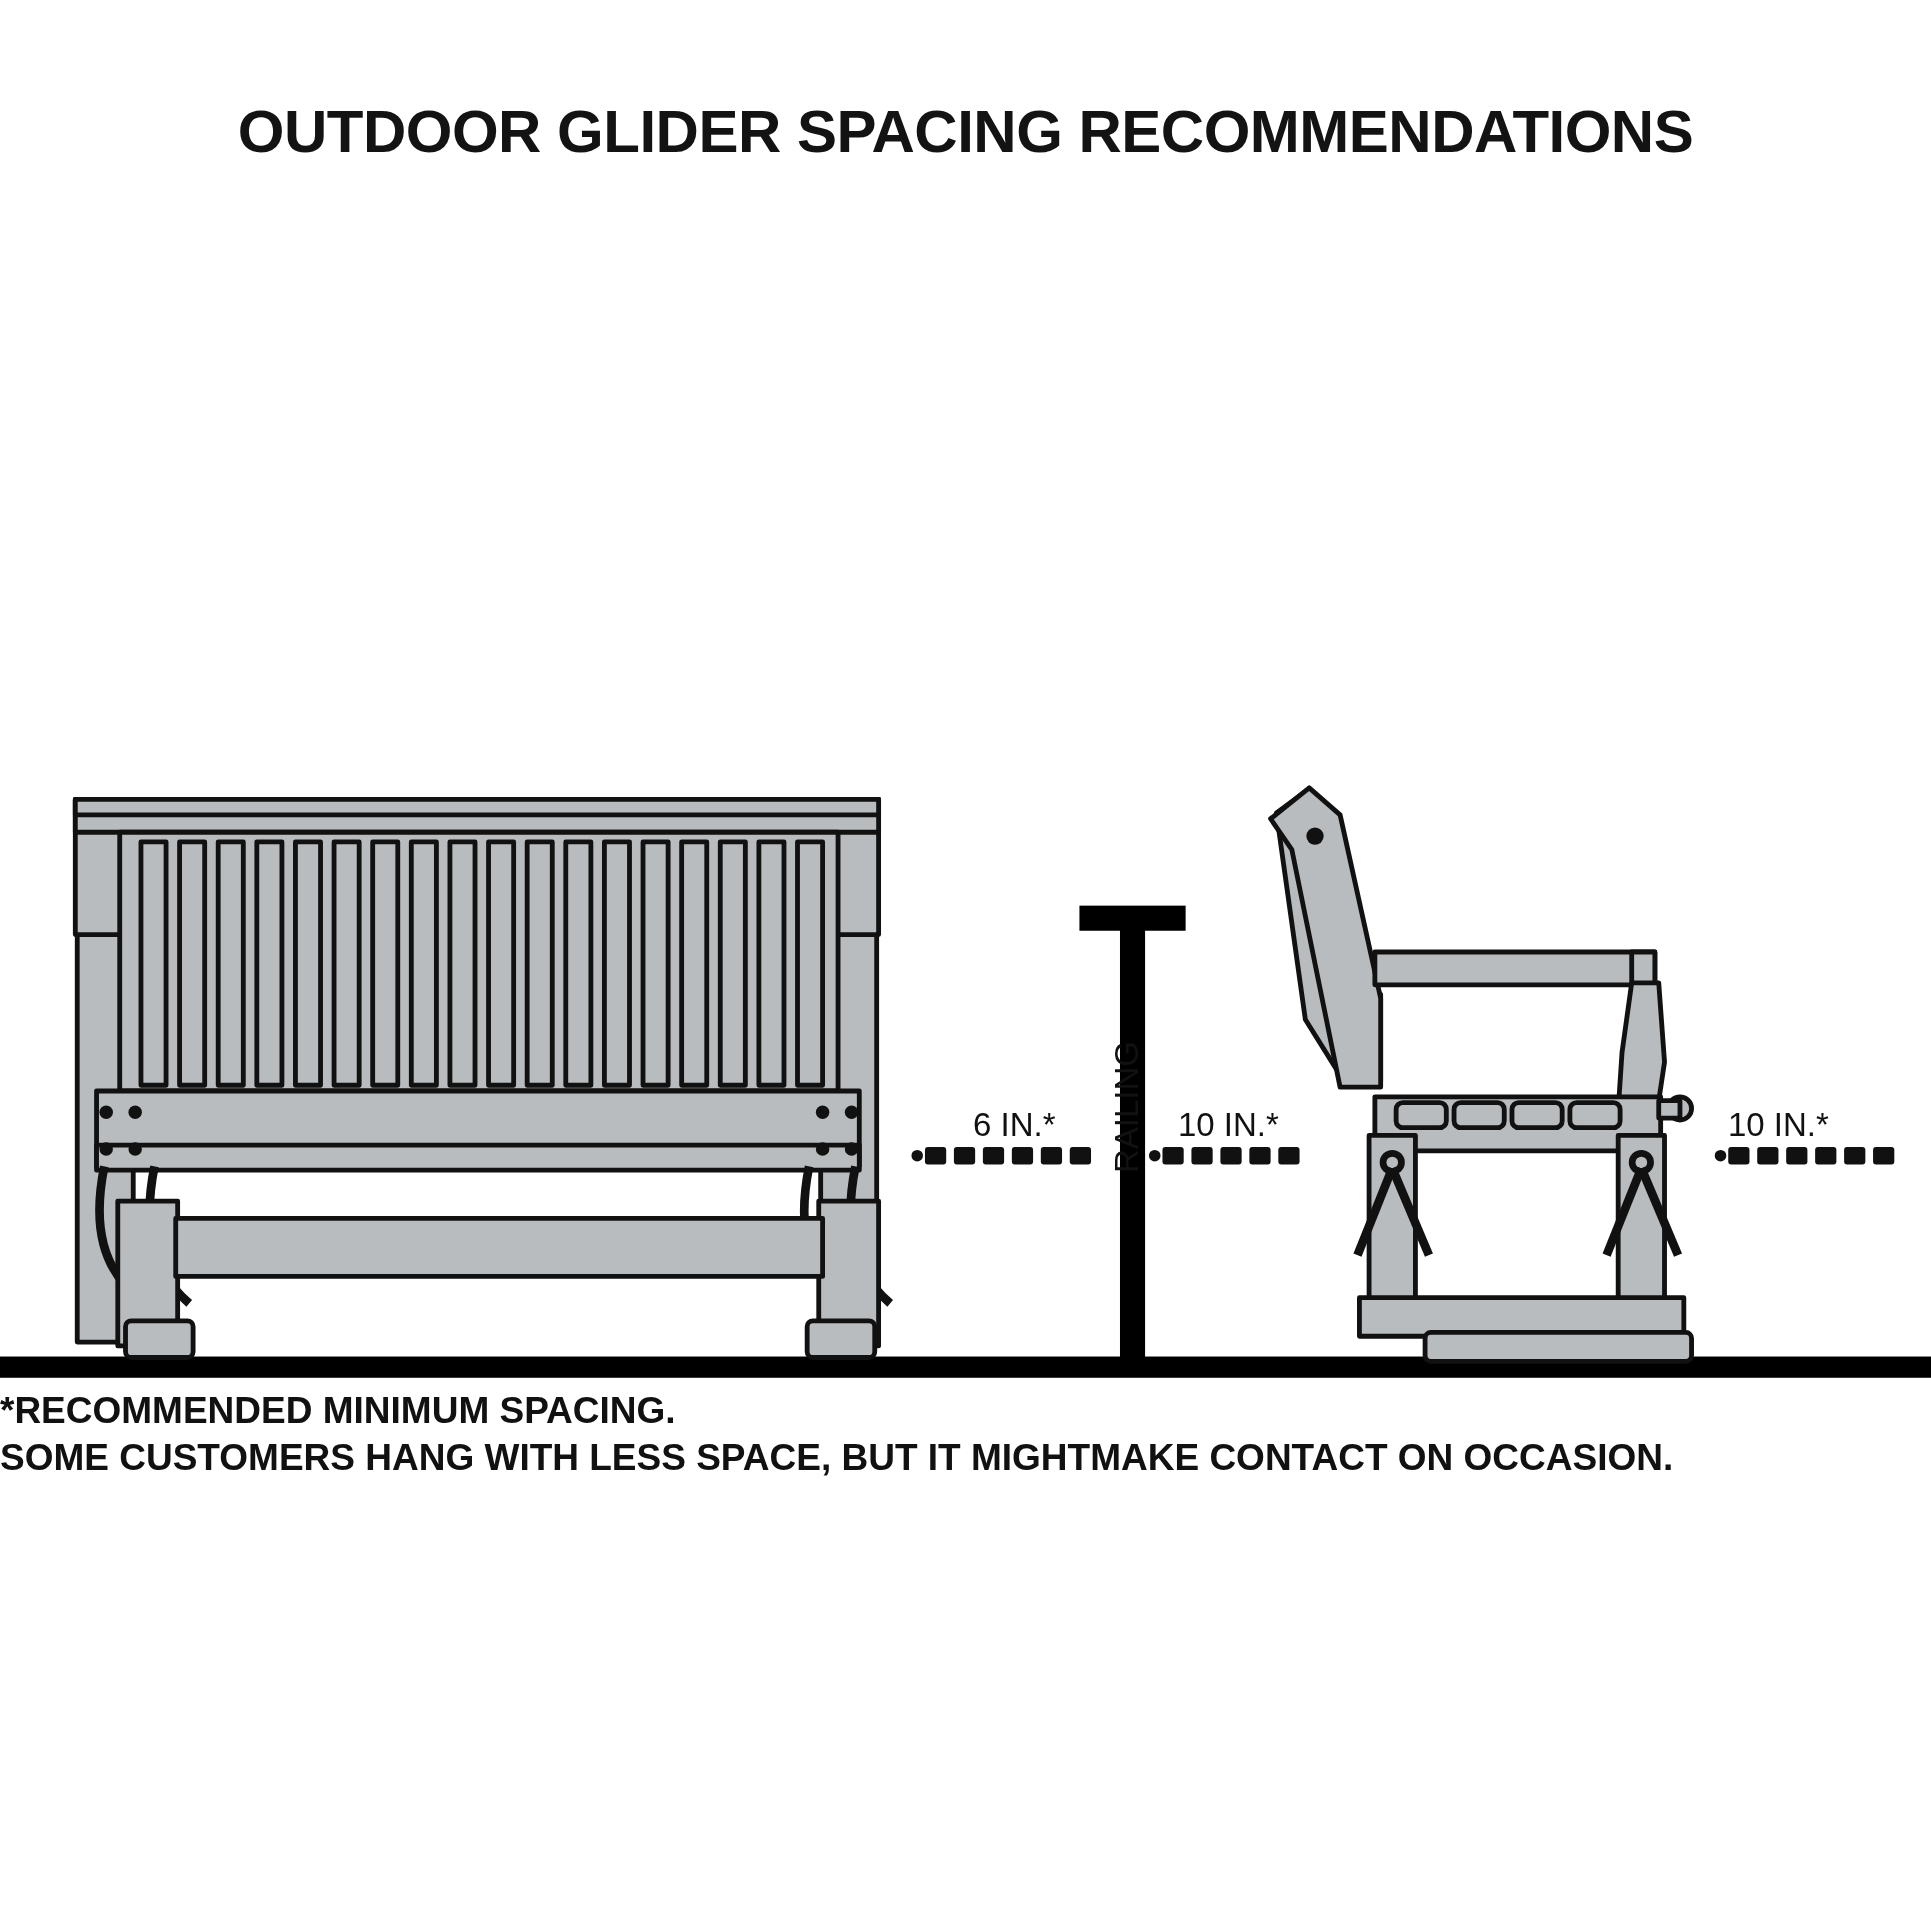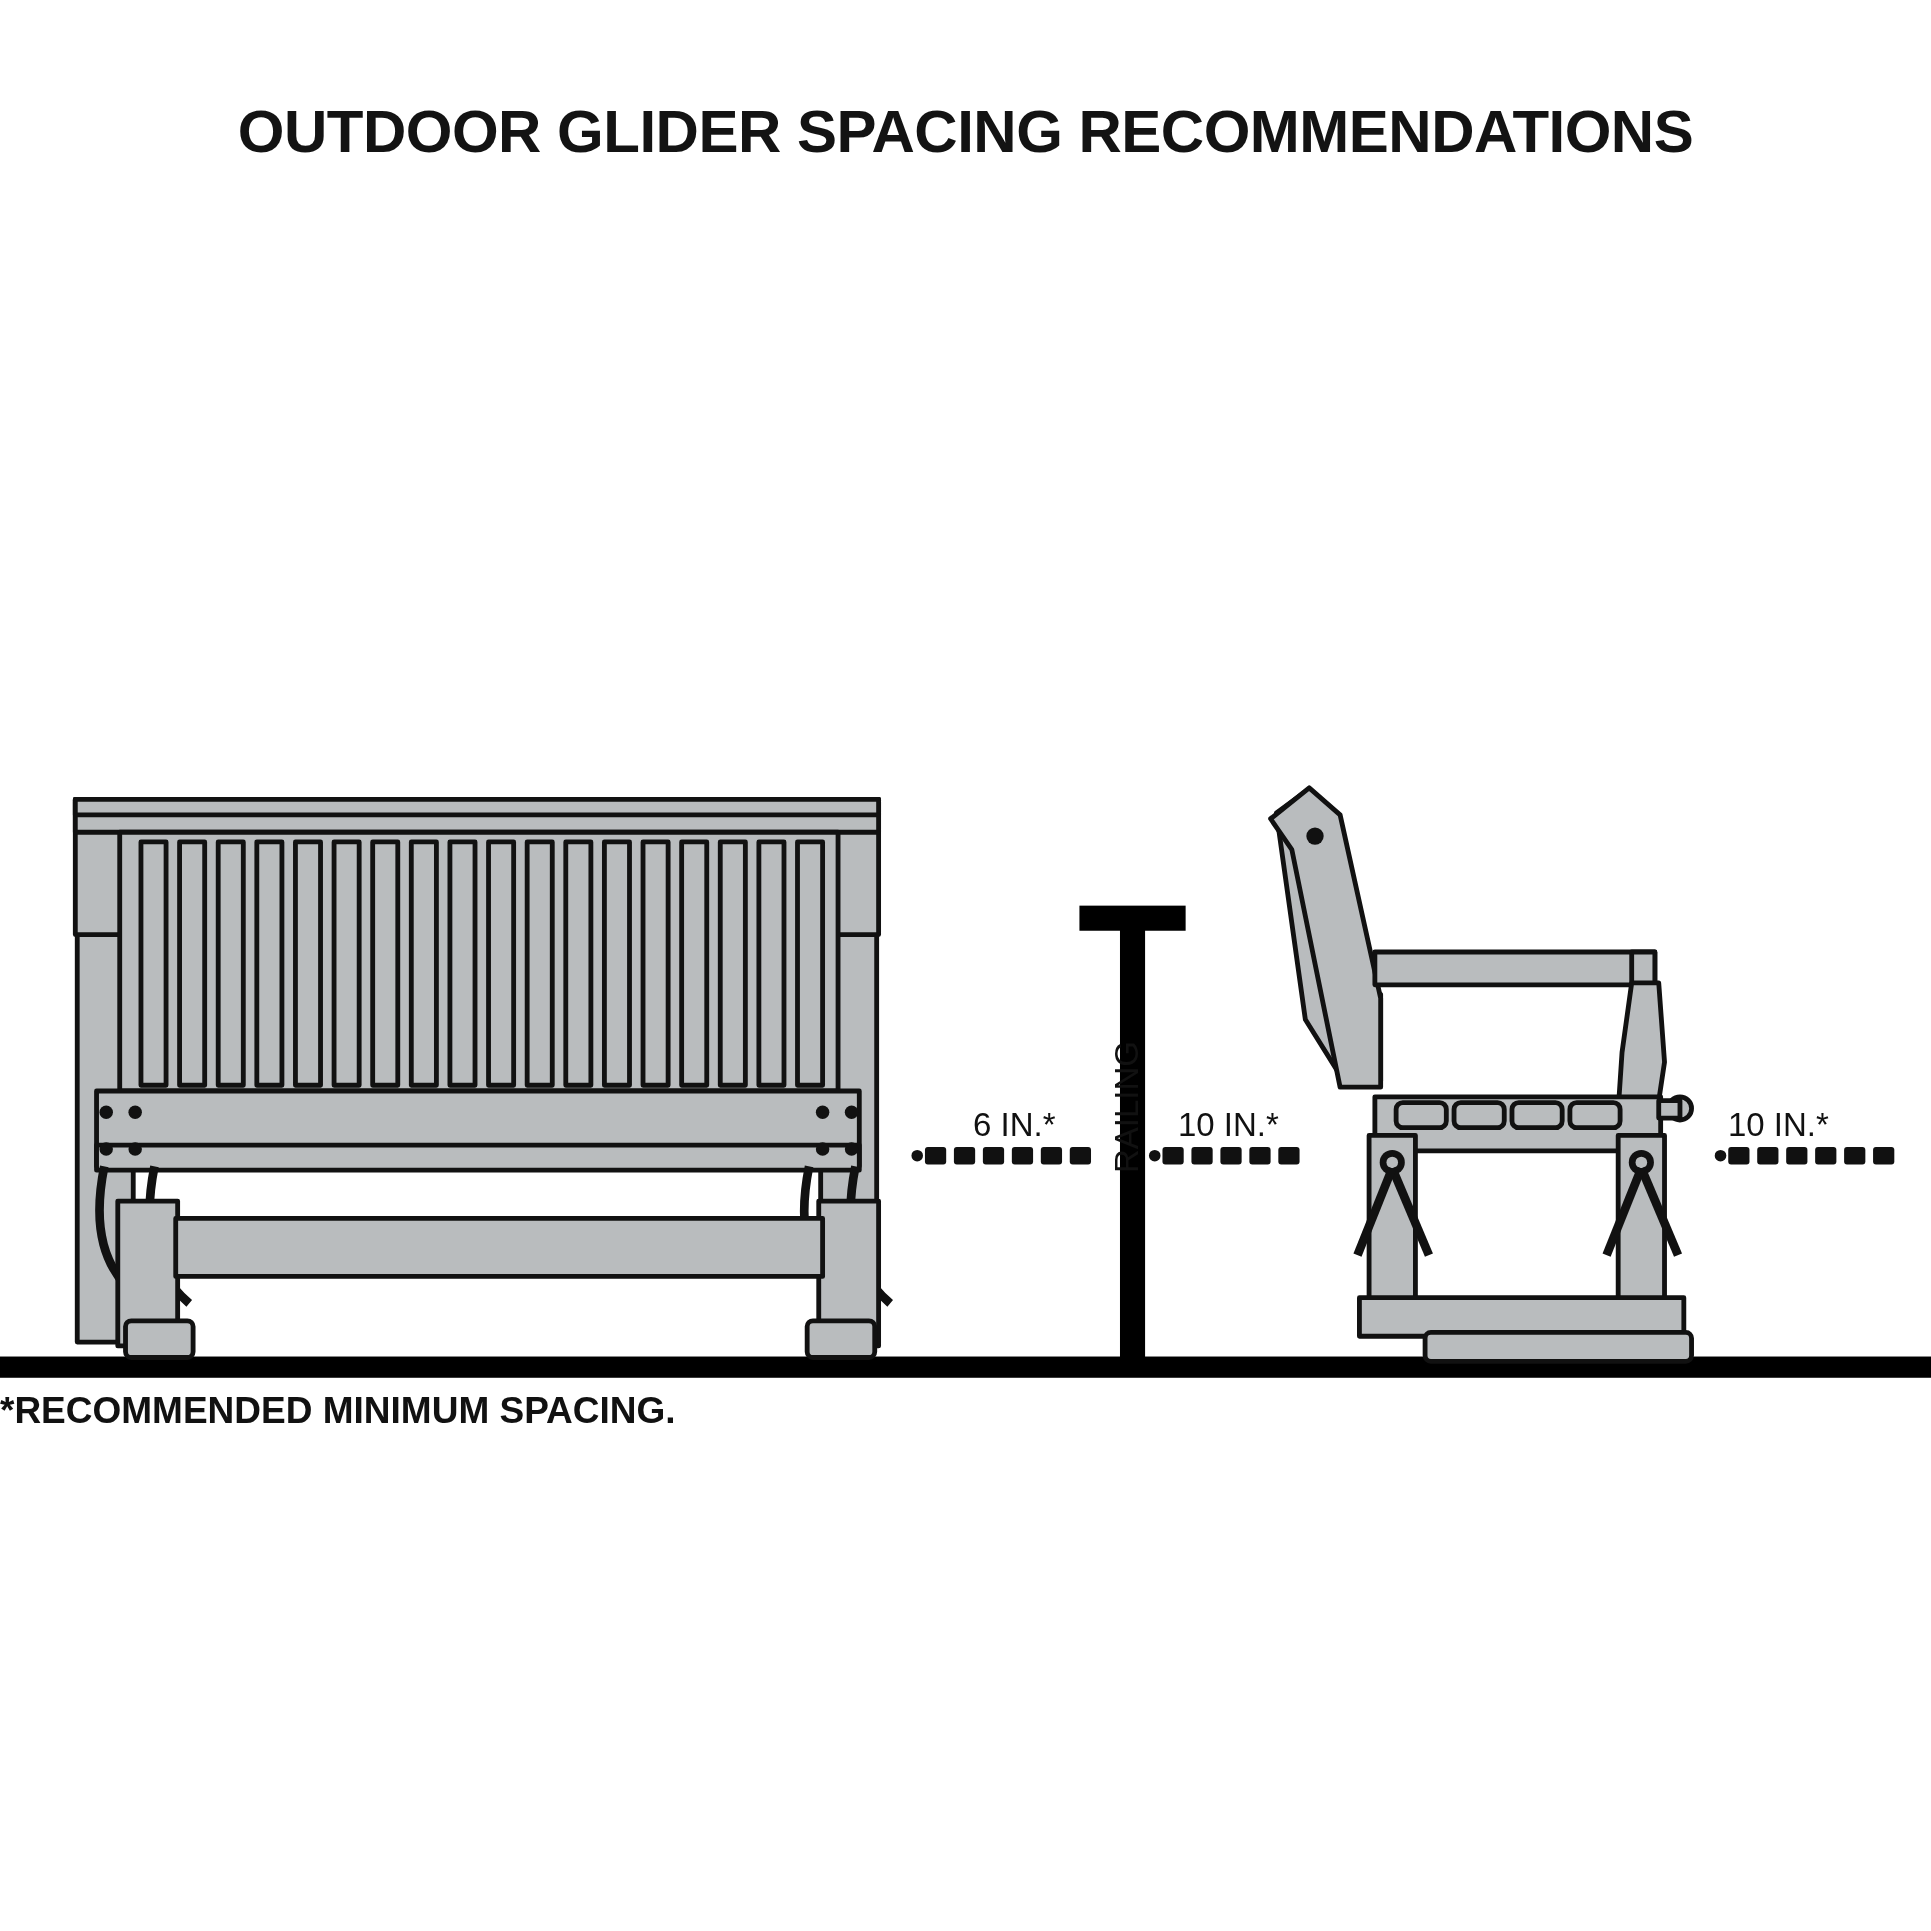--- a/index.html
+++ b/index.html
@@ -240,15 +240,16 @@
 
     </svg>
 
     <div class="dim-label" id="label-6in">6 IN.*</div>
     <div class="dim-label" id="label-10in-a">10 IN.*</div>
     <div class="dim-label" id="label-10in-b">10 IN.*</div>
     <div id="railing-label">RAILING</div>
   </div>
 
   <div class="caption" id="caption-line1">*RECOMMENDED MINIMUM SPACING.</div>
+  <div class="caption" id="caption-line2">SOME CUSTOMERS HANG WITH LESS SPACE, BUT IT MIGHTMAKE CONTACT ON OCCASION.</div>
 
 </div>
 
 
 </body></html>

